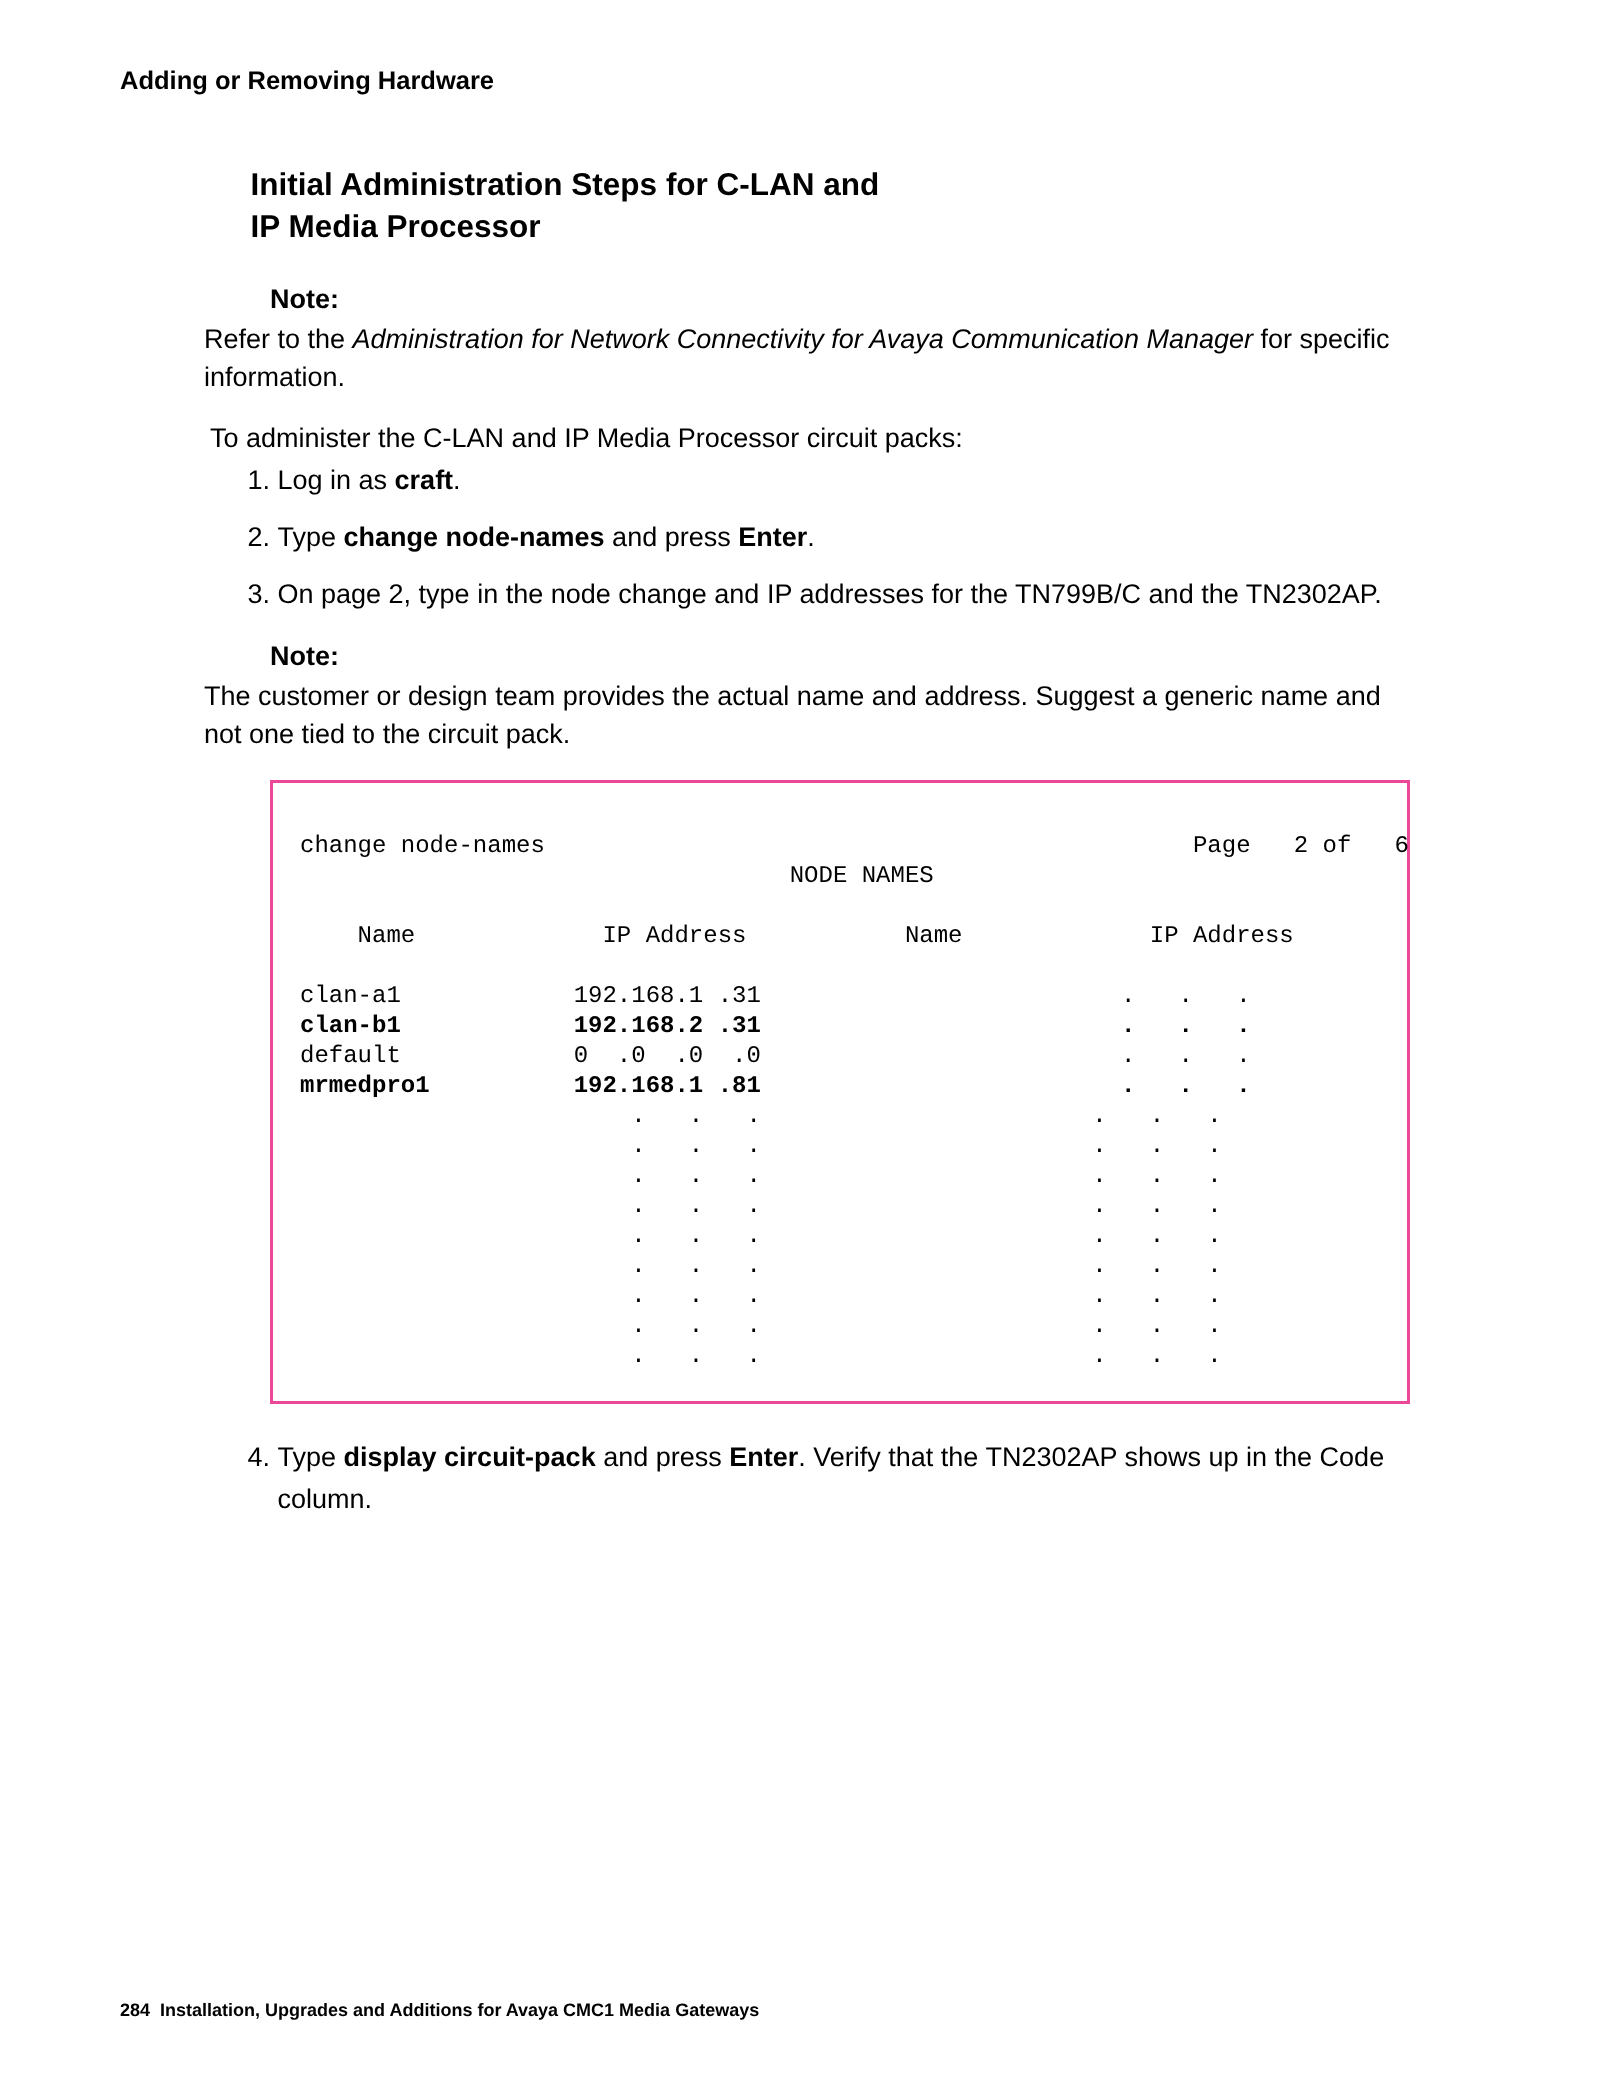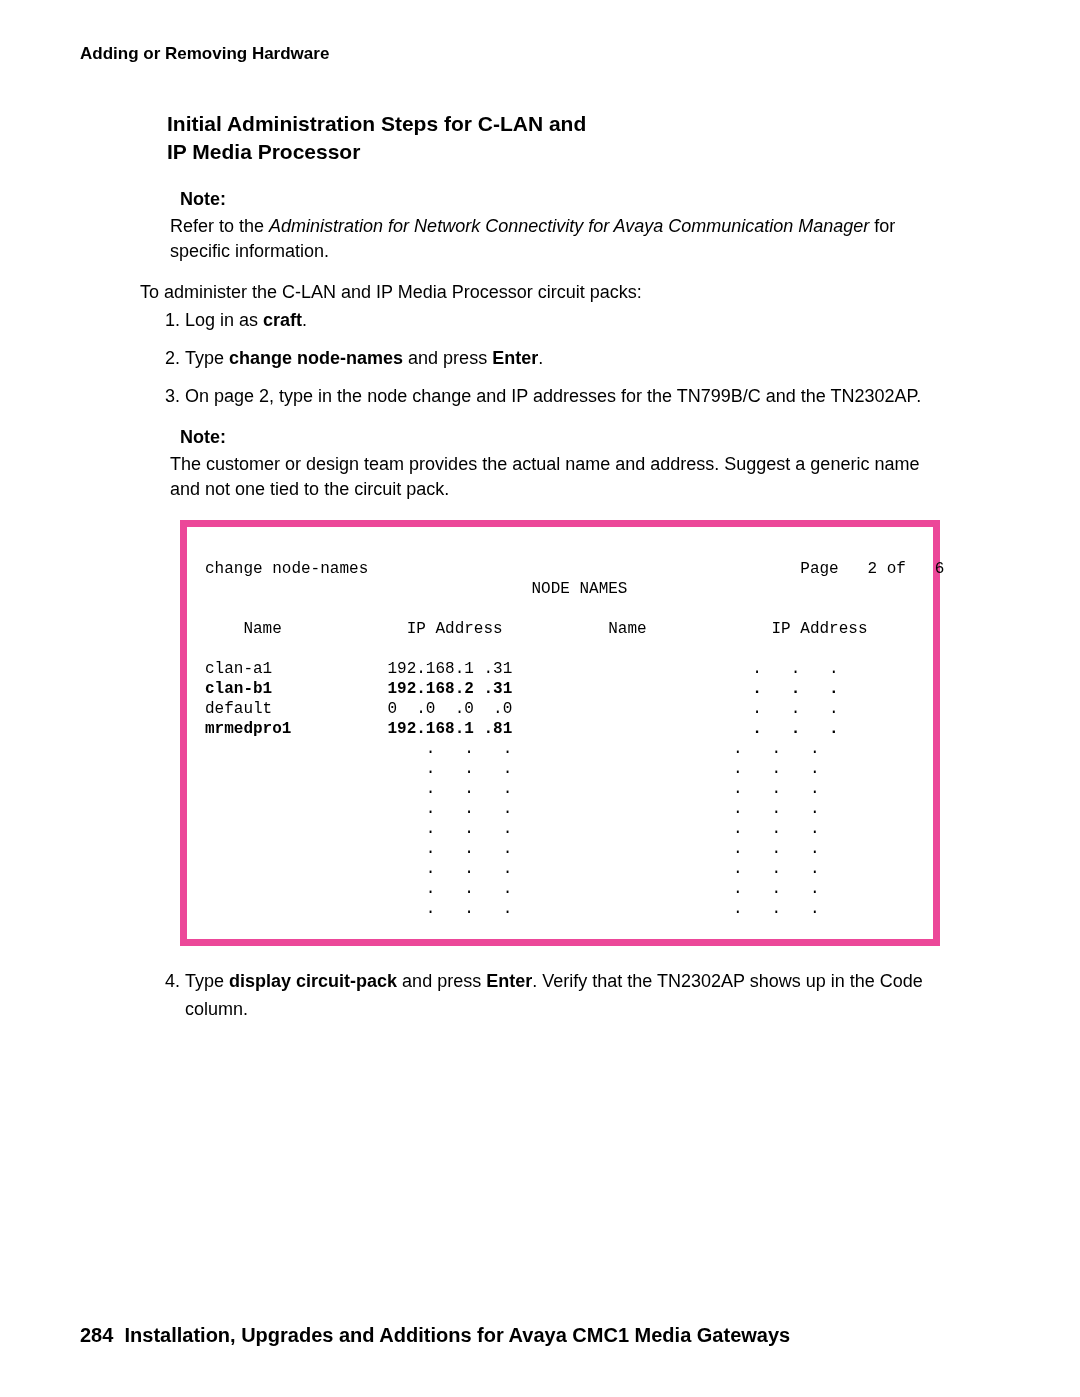--- a/index.html
+++ b/index.html
@@ -31,21 +31,21 @@
     margin-bottom: 22px;
   }
   .note-label {
     font-weight: bold;
     font-size: 18px;
     margin-left: 100px;
     margin-bottom: 4px;
   }
   .note-body {
     font-size: 18px;
-    margin-left: 90px;
+    margin-left: 56px;
     margin-right: 60px;
     line-height: 1.4;
     margin-bottom: 18px;
   }
   .italic { font-style: italic; }
   .bold { font-weight: bold; }
   .intro {
     font-size: 18px;
     margin-left: 60px;
     margin-bottom: 4px;
@@ -53,35 +53,35 @@
   ol.steps {
     font-size: 18px;
     margin: 0 60px 16px 60px;
     padding-left: 45px;
     line-height: 1.55;
   }
   ol.steps > li {
     margin-bottom: 10px;
   }
   .terminal-box {
-    border: 7px solid #ec4899;
+    border: 2px solid #ec4899;
     margin: 10px 60px 22px 100px;
     padding: 12px 18px 20px 18px;
     font-family: "Courier New", monospace;
     font-size: 16px;
     white-space: pre;
     line-height: 1.25;
   }
   .term-bold { font-weight: bold; }
   .footer {
     position: absolute;
     left: 80px;
     bottom: 50px;
     font-weight: bold;
-    font-size: 20px;
+    font-size: 12px;
   }
 </style>
 </head>
 <body>
 
 <div class="page">
   <div class="running-header">Adding or Removing Hardware</div>
 
   <div class="section-title">
     <span>Initial Administration Steps for C-LAN and</span><br>

